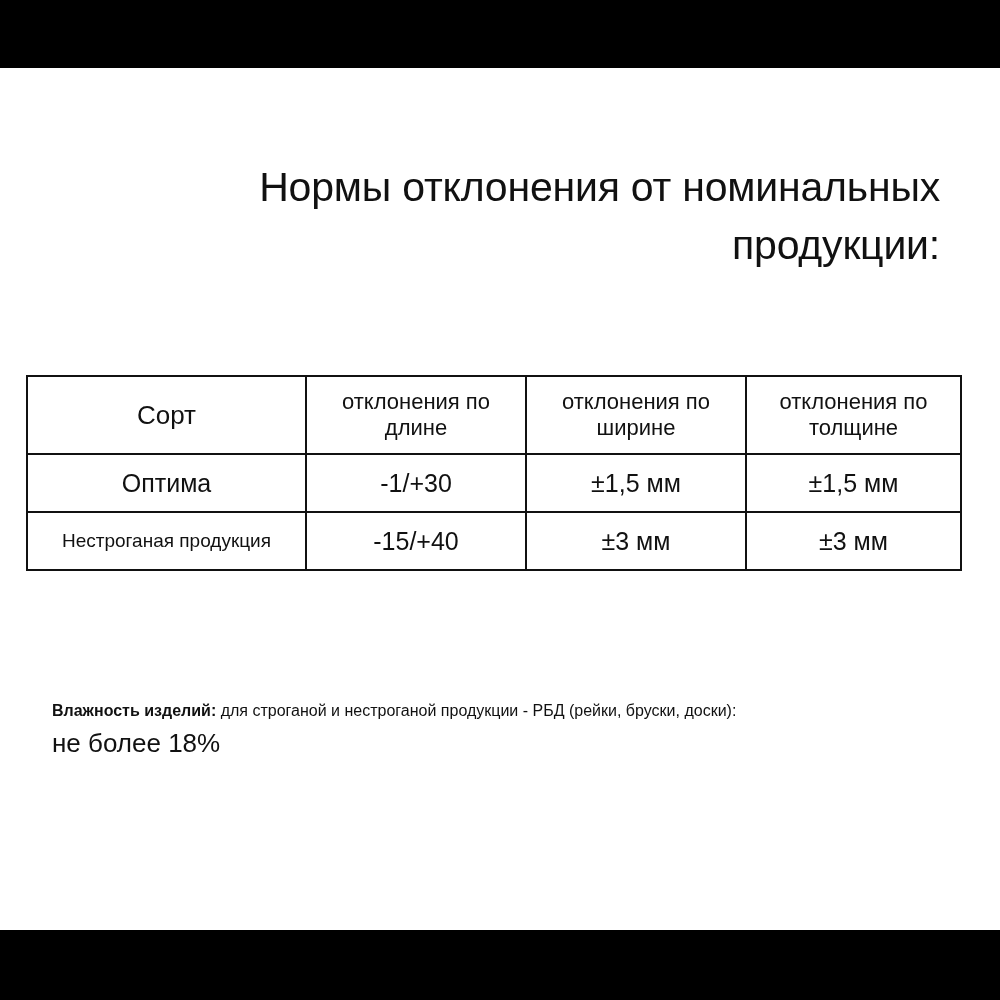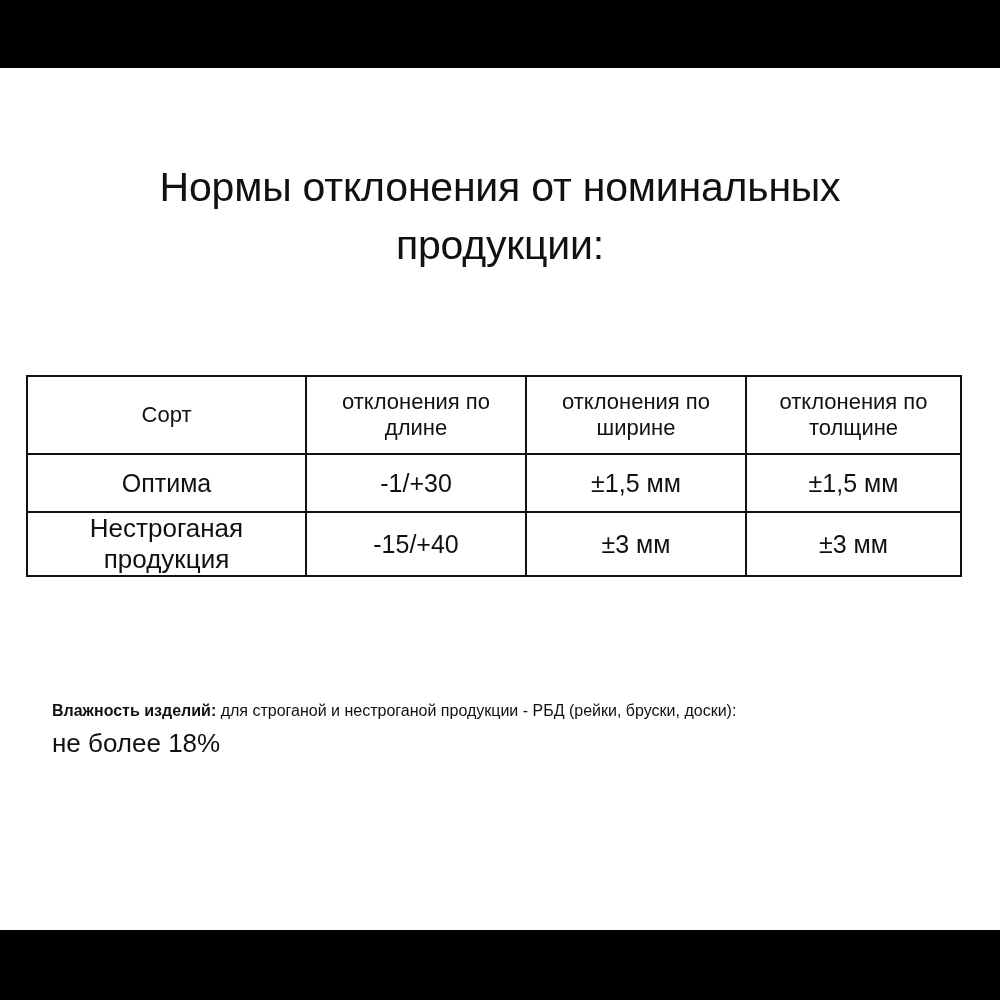--- a/index.html
+++ b/index.html
@@ -38,21 +38,21 @@
     height: 862px;
     background: #ffffff;
   }
 
   
   .title {
     position: absolute;
     left: 60px;
     top: 90px;
     width: 880px;
-    text-align: center;
+    text-align: right;
     font-size: 41px;
     line-height: 1.42;
     color: #111111;
     font-weight: 400;
     letter-spacing: -0.2px;
   }
 
   
   .spec-table {
     position: absolute;
@@ -69,28 +69,28 @@
     vertical-align: middle;
     padding: 0 4px;
     font-weight: 400;
   }
   .spec-table thead th {
     height: 76px;
     font-size: 22px;
     line-height: 1.18;
   }
   .spec-table thead th.h-sort {
-    font-size: 22px;
+    font-size: 26px;
   }
   .spec-table tbody td {
     height: 56px;
     font-size: 25px;
   }
   .spec-table tbody tr.row-small td.c-sort {
-    font-size: 26px;
+    font-size: 19px;
   }
   .col-sort  { width: 279px; }
   .col-len   { width: 220px; }
   .col-wid   { width: 220px; }
   .col-thk   { width: 215px; }
 
   
   .note {
     position: absolute;
     left: 52px;

